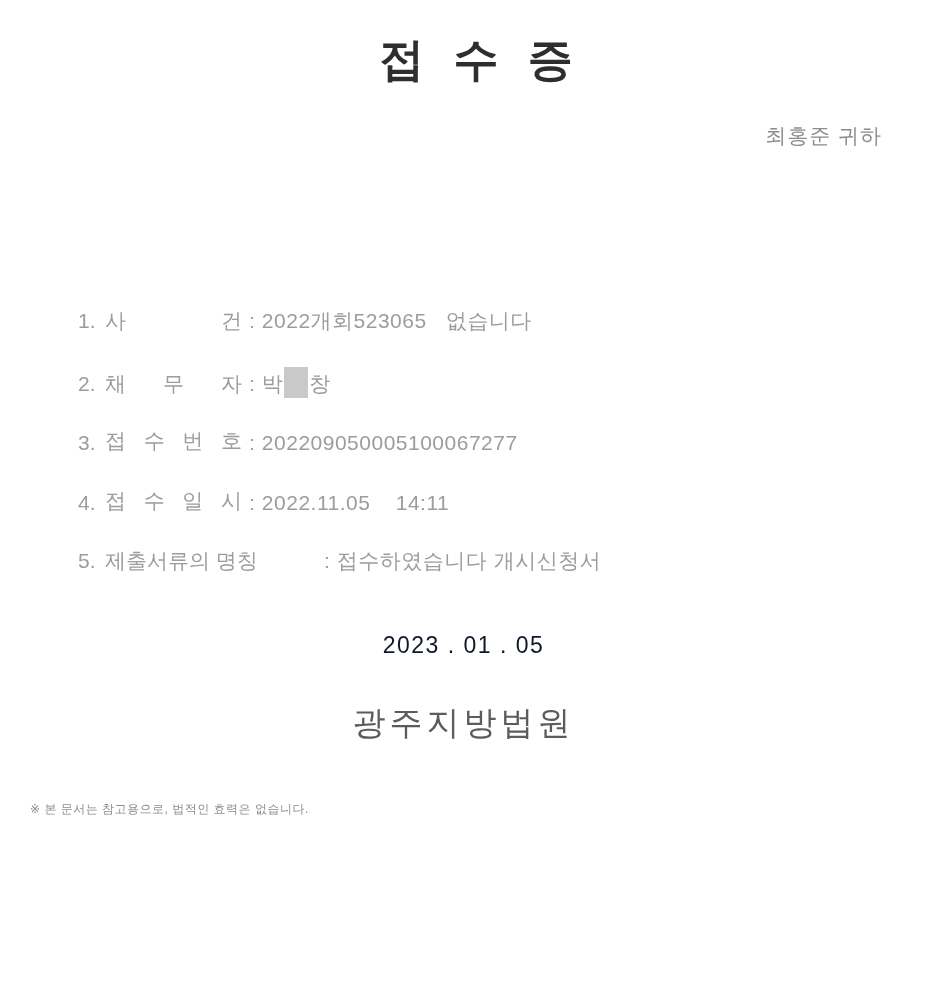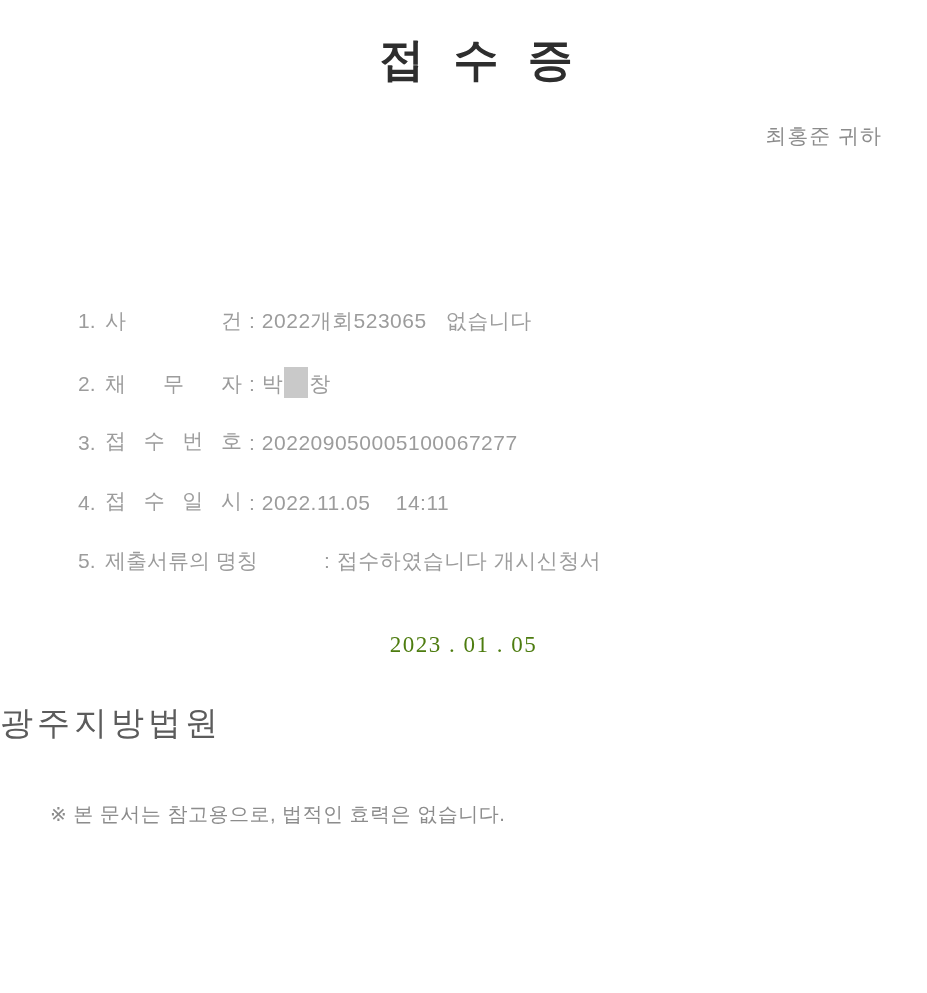--- a/index.html
+++ b/index.html
@@ -91,38 +91,38 @@
     height: 31px;
     background: #c9c9c9;
     vertical-align: -7px;
     margin: 0 1px;
   }
   .issue-date {
     position: absolute;
     top: 632px; left: 0; right: 0;
     text-align: center;
     font-size: 23px;
-    color: #4d7c0f;
+    color: #0f172a;
     letter-spacing: 1.5px;
-    font-family: Liberation Serif, serif;
+    font-family: Liberation Sans, sans-serif;
     white-space: pre;
   }
   .court-name {
     position: absolute;
     top: 701px; left: 0; right: 0;
-    text-align: left;
+    text-align: center;
     font-size: 33px;
     color: #5c5c5c;
     letter-spacing: 4px;
     font-family: Liberation Mono, monospace;
   }
   .footer-note {
     position: absolute;
-    top: 801px; left: 50px;
-    font-size: 20px;
+    top: 801px; left: 30px;
+    font-size: 12px;
     color: #8c8c8c;
     letter-spacing: 0.5px;
     font-family: "Liberation Sans", "DejaVu Sans", sans-serif;
   }
 </style>
 </head>
 <body>
 
 <div class="page">
 

